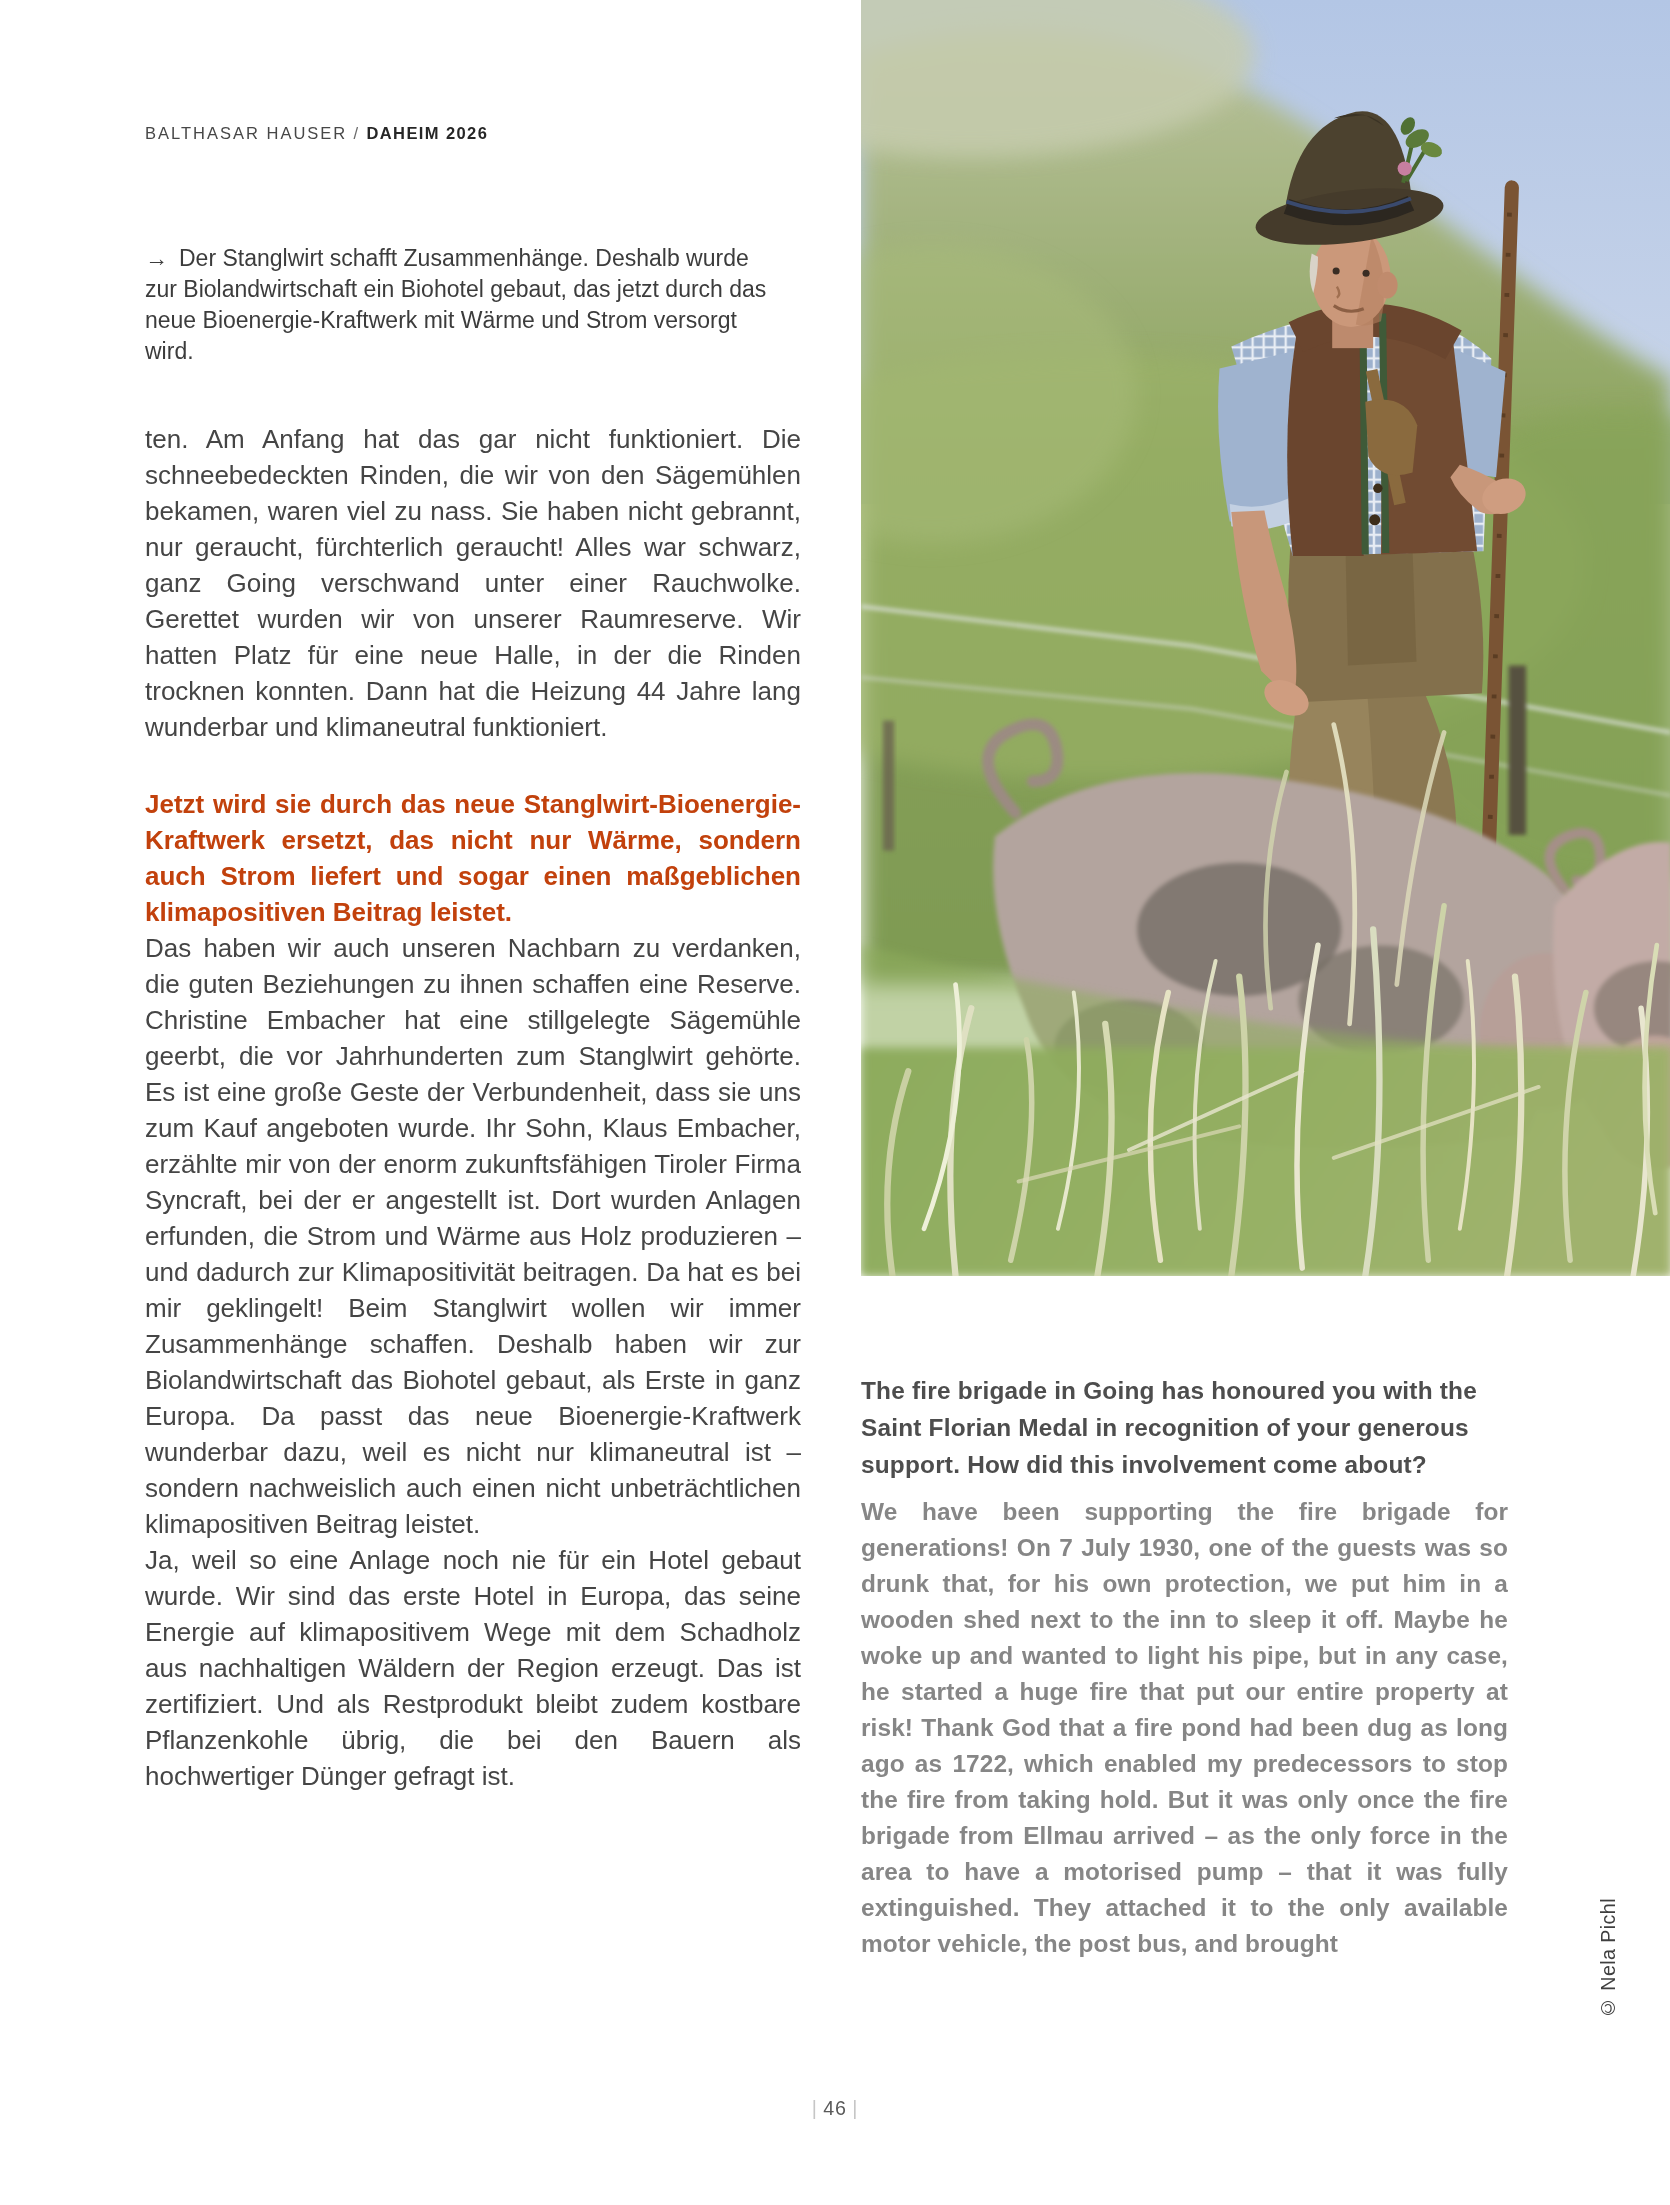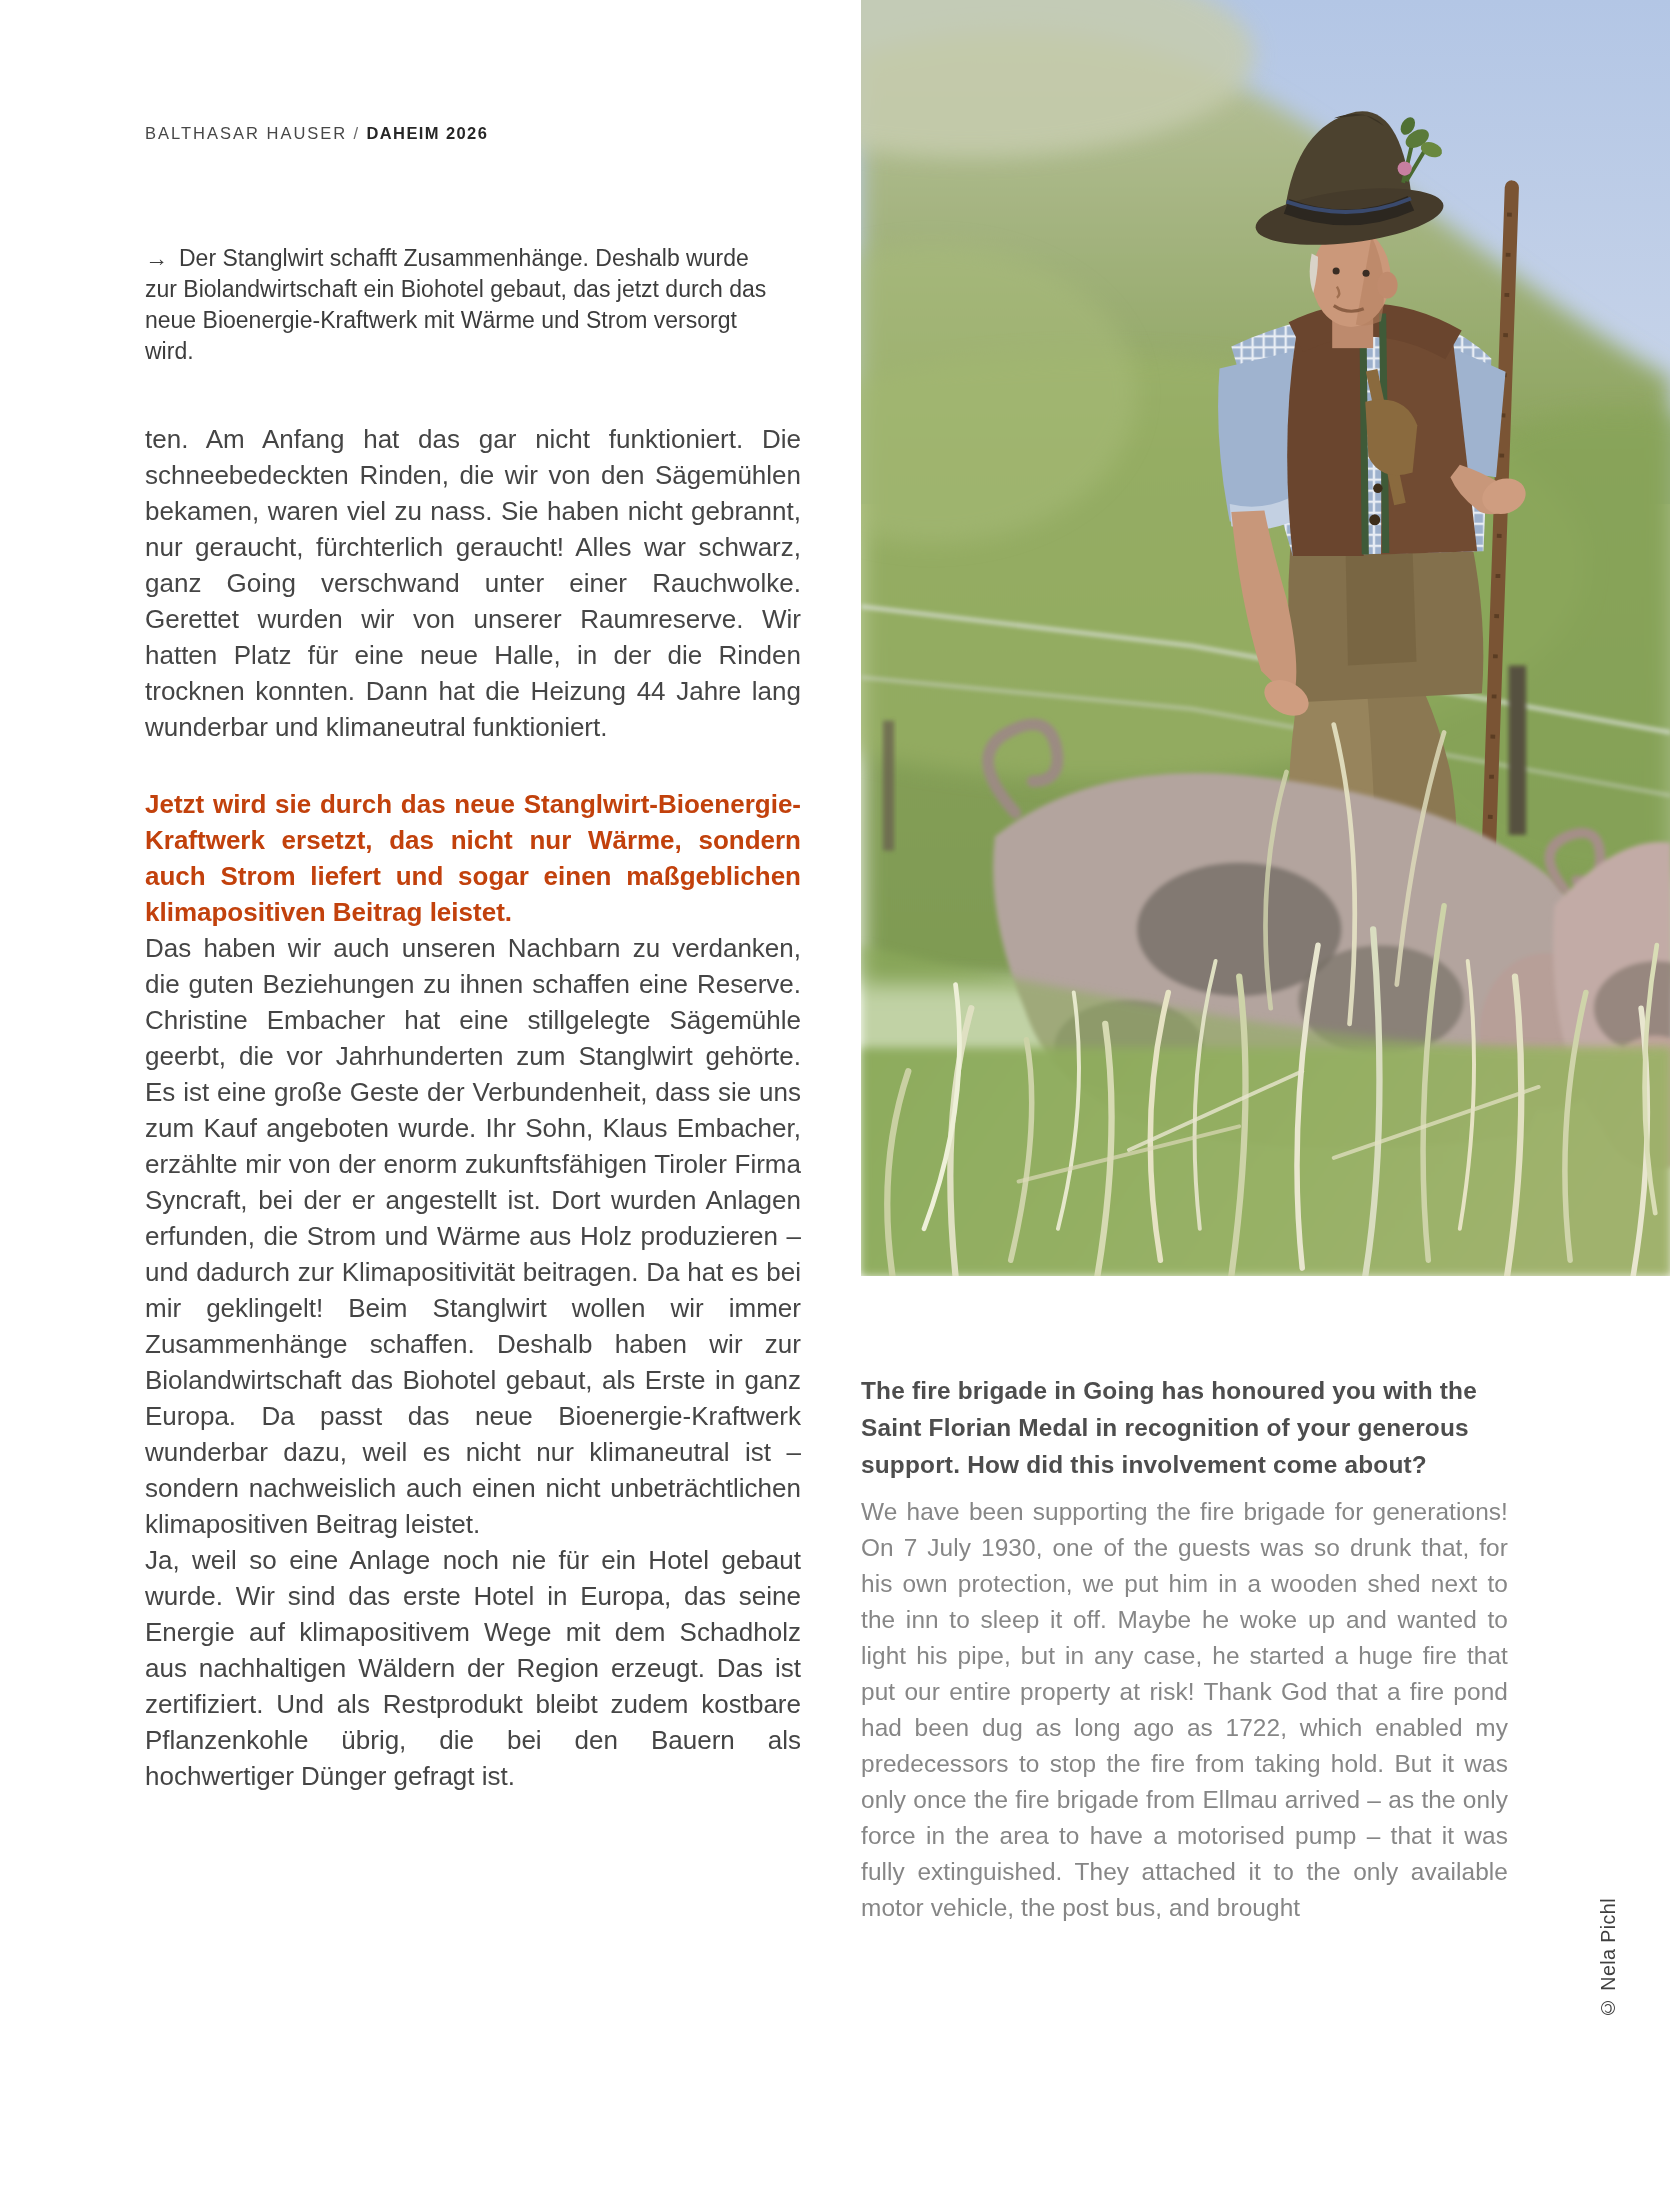--- a/index.html
+++ b/index.html
@@ -27,21 +27,21 @@
   .col-de .subhead{font-weight:700;color:#1f1f1f;text-align:left;}
 
   
   .photo{position:absolute;left:861px;top:0;width:810px;height:1276px;overflow:hidden;}
   .photo svg{display:block;width:100%;height:100%;}
 
   
   .col-en{position:absolute;left:861px;top:1372px;width:647px;}
   .col-en .q{margin:0 0 11px 0;font-size:24.4px;line-height:37px;font-weight:700;
              color:#4d4d4d;text-align:left;letter-spacing:0.2px;}
-  .col-en .a{margin:0;font-size:24.4px;line-height:36px;font-weight:400;color:#868686;
+  .col-en .a{margin:0;font-size:24.4px;line-height:36px;font-weight:700;color:#868686;
              text-align:justify;letter-spacing:0.1px;}
 
   
   .folio{position:absolute;left:0;top:2097px;width:1670px;text-align:center;
          font-size:19.7px;color:#5a5a5a;font-weight:300;letter-spacing:0.8px;}
   .folio .bar{color:#c6c6c6;font-weight:300;padding:0 5.5px;}
 
   
   .credit{position:absolute;left:1597px;top:1856px;height:205px;width:31.5px;
           writing-mode:vertical-rl;transform:rotate(180deg);
@@ -236,17 +236,20 @@
         </g>
       </g>
     </svg>
   </div>
 
   <div class="col-en" lang="en">
     <p class="q">The fire brigade in Going has honoured you with the Saint Florian Medal in recognition of your generous support. How did this involvement come about?</p>
     <p class="a">We have been supporting the fire brigade for generations! On 7 July 1930, one of the guests was so drunk that, for his own protection, we put him in a wooden shed next to the inn to sleep it off. Maybe he woke up and wanted to light his pipe, but in any case, he started a huge fire that put our entire property at risk! Thank God that a fire pond had been dug as long ago as 1722, which enabled my predecessors to stop the fire from taking hold. But it was only once the fire brigade from Ellmau arrived – as the only force in the area to have a motorised pump – that it was fully extinguished. They attached it to the only available motor vehicle, the post bus, and brought</p>
   </div>
 
+  <div class="folio">
+    <span class="bar">|</span><span>46</span><span class="bar">|</span>
+  </div>
 
   <div class="credit">© Nela Pichl</div>
 
 </div>
 
 
 </body></html>

